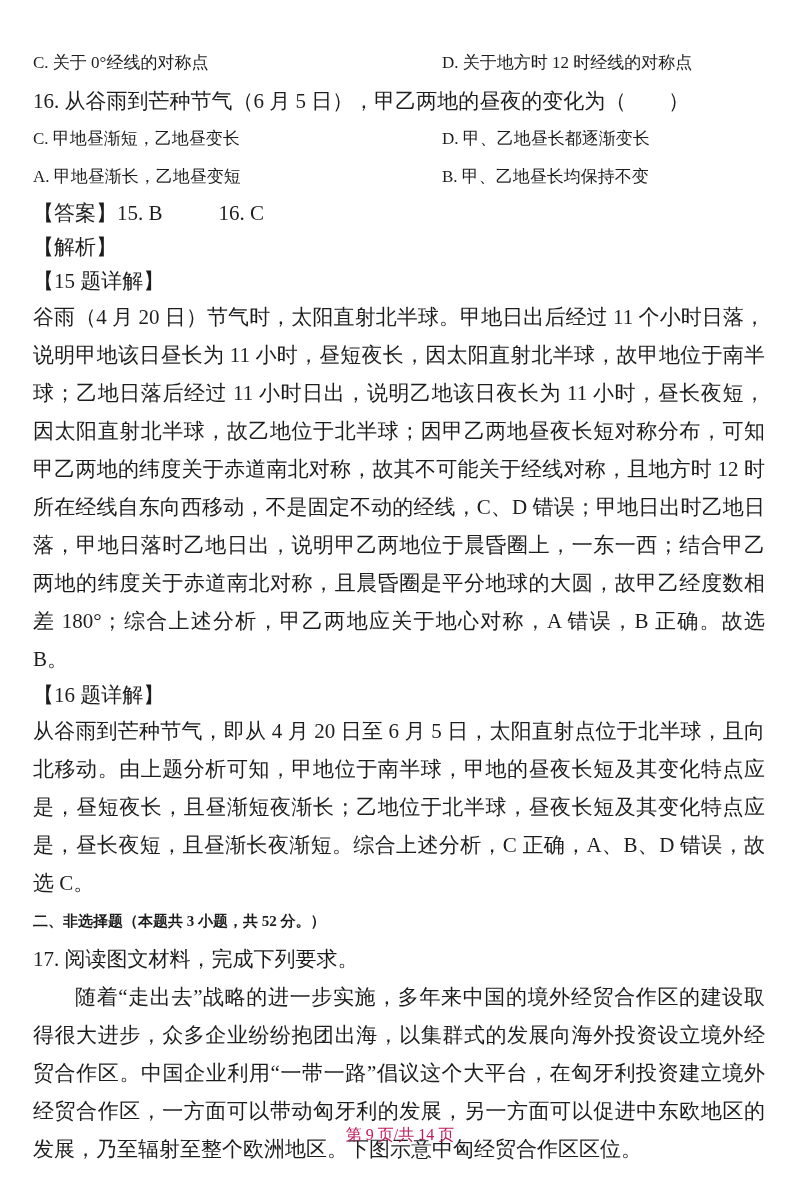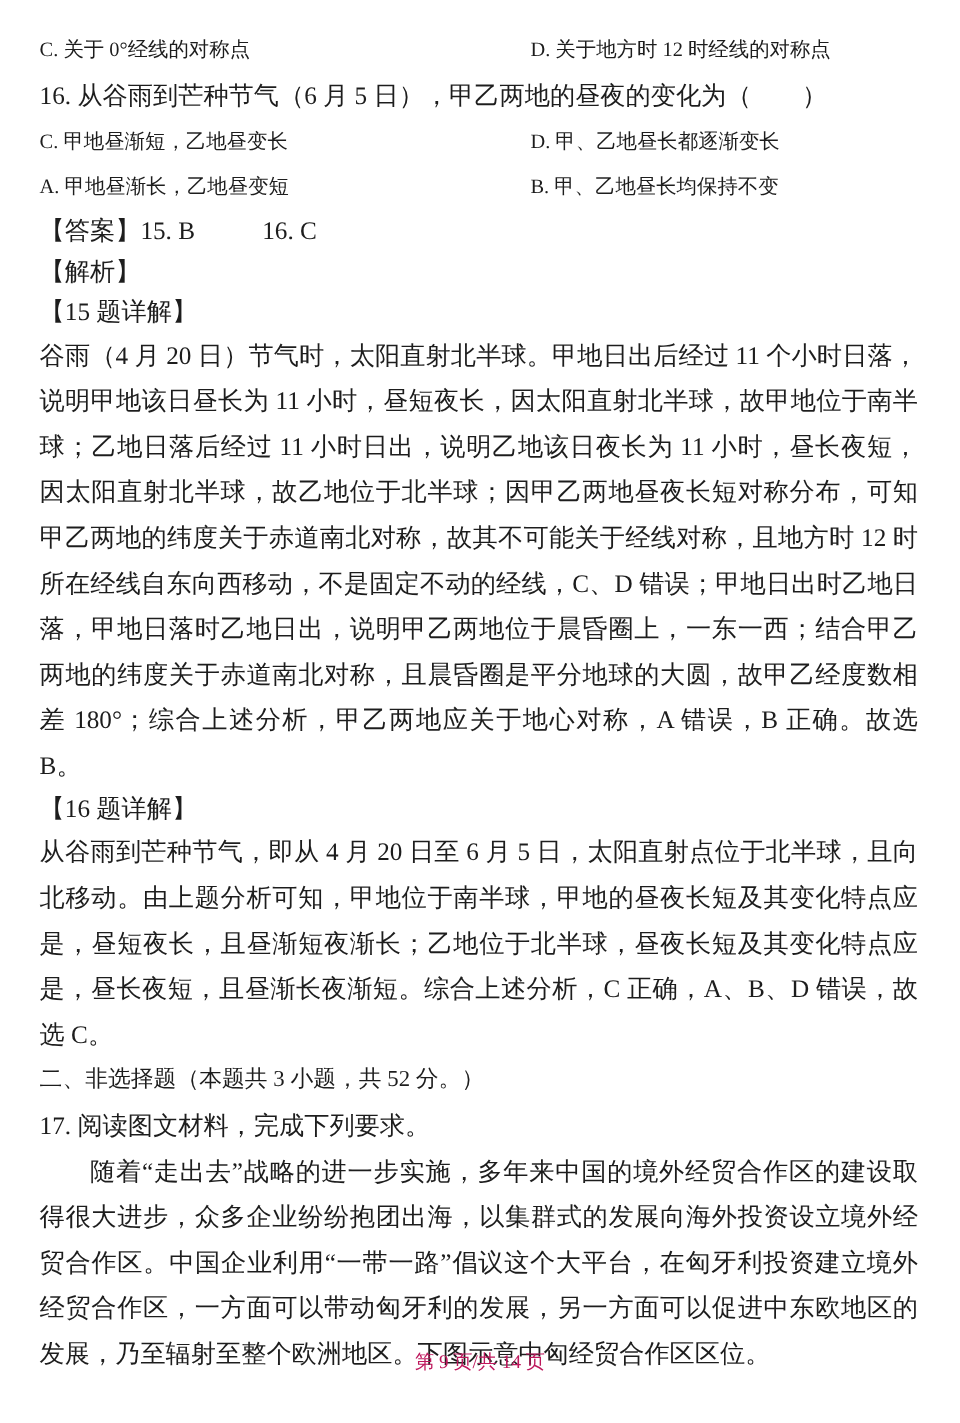--- a/index.html
+++ b/index.html
@@ -6,38 +6,38 @@
   html, body { background: #ffffff; }
   body {
     width: 800px;
     height: 1186px;
     position: relative;
     font-family: "Liberation Serif", "DejaVu Serif", serif;
     color: #1d1d1d;
     overflow: hidden;
   }
   .page {
-    padding: 23px 35px 0 33px;
+    padding: 44px 35px 0 33px;
   }
   .line, .para {
     font-size: 21px;
     line-height: 38px;
   }
   .tight { line-height: 34px; }
   .opt-row { display: flex; font-size: 17px; line-height: 38px; }
   .opt-left { width: 365px; flex: 0 0 365px; }
   .opt-right { flex: 1; margin-left: 44px; }
   .para {
     text-align: justify;
     text-justify: inter-ideograph;
   }
   .gap-before { }
   .section-heading {
-    font-weight: normal;
-    font-size: 19px;
+    font-weight: bold;
+    font-size: 15px;
     line-height: 38px;
   }
   .indent2 { text-indent: 2em; }
   .answer-part { margin-right: 56px; }
   .footer {
     position: absolute;
     bottom: 40px;
     left: 0;
     width: 100%;
     text-align: center;

